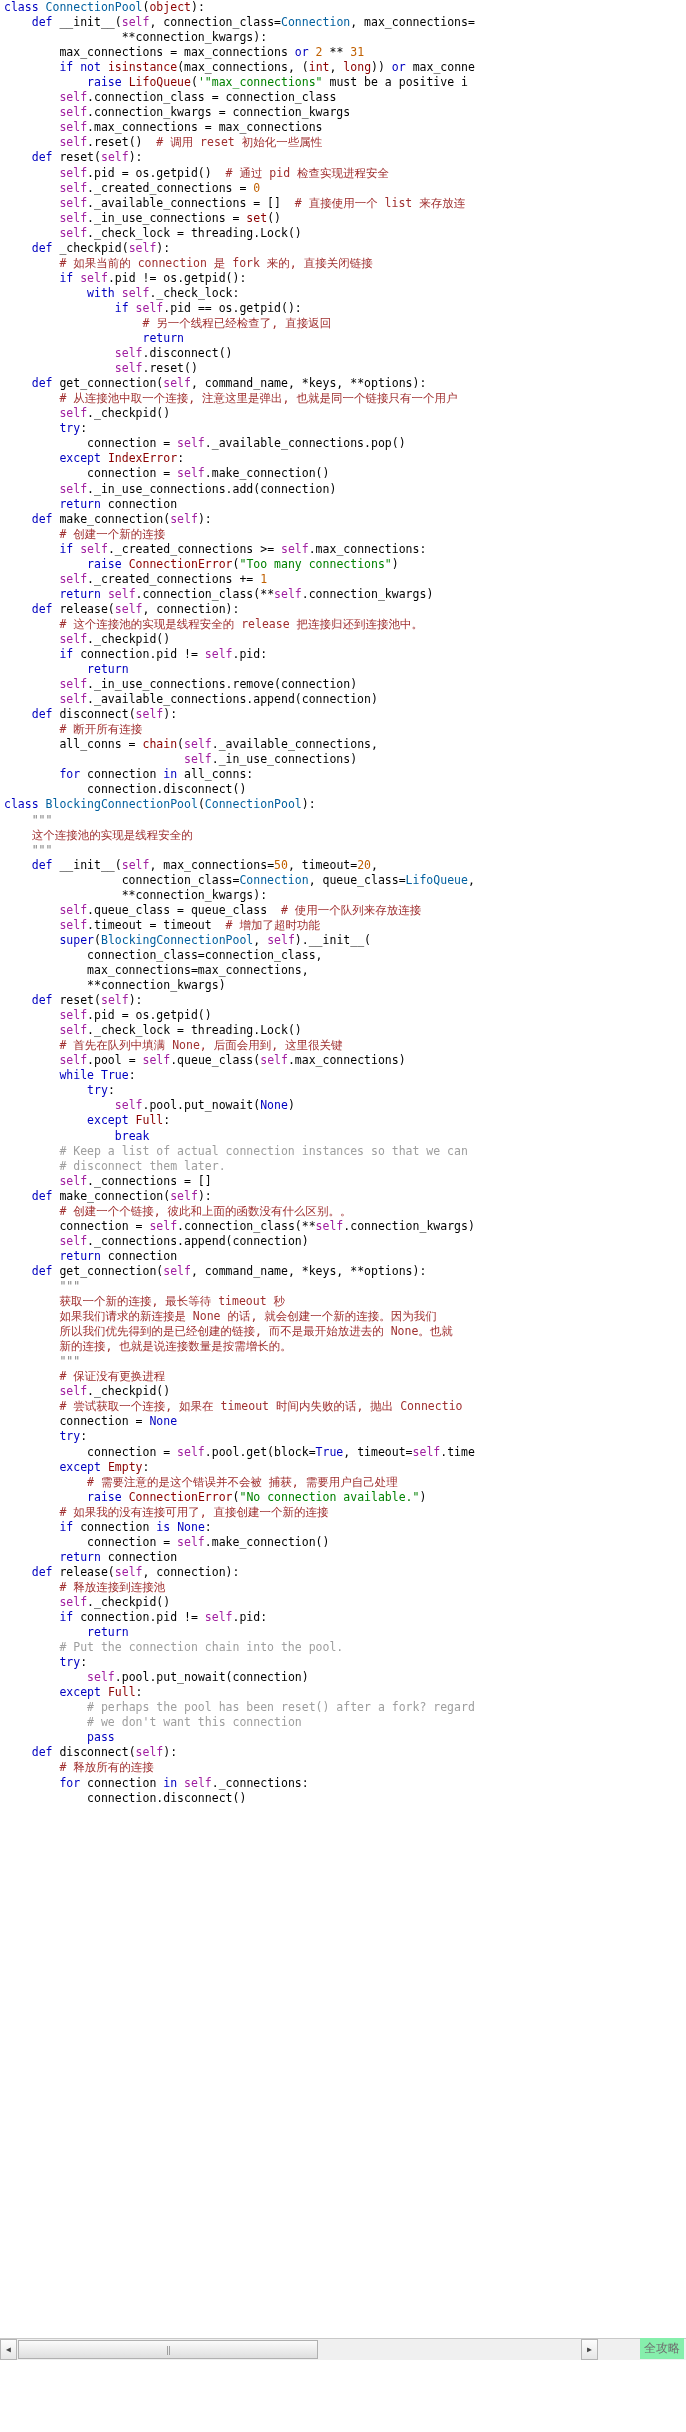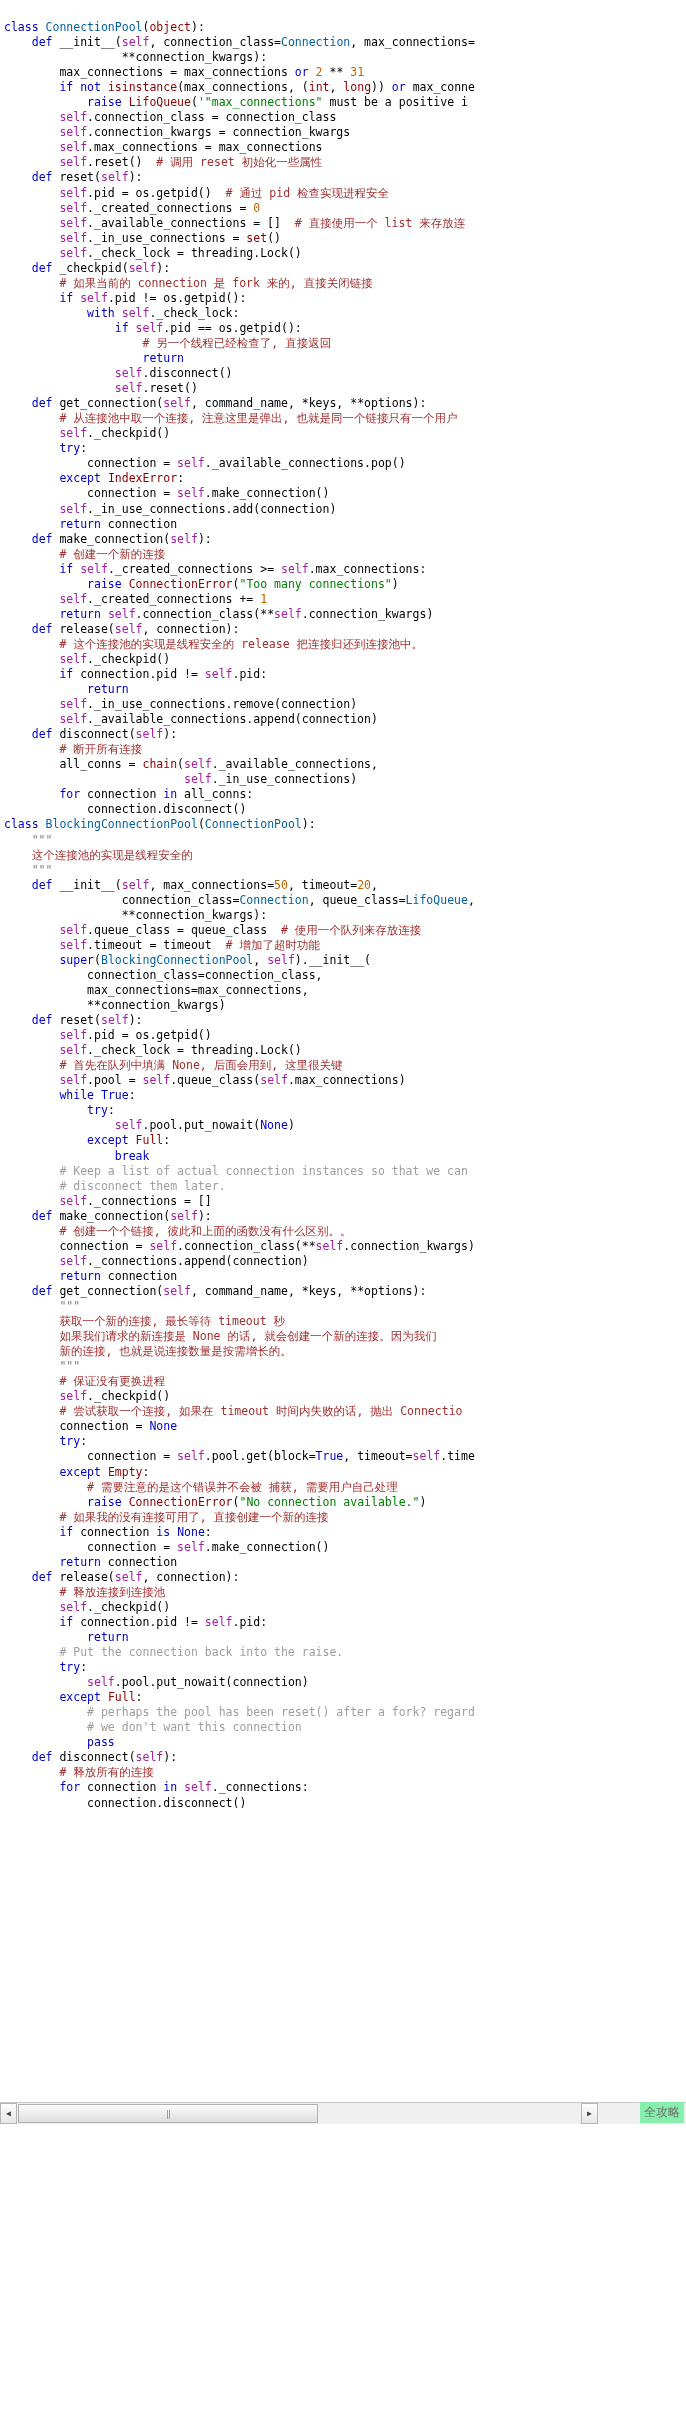--- a/index.html
+++ b/index.html
@@ -6,26 +6,26 @@
     margin: 0;
     padding: 0;
     background: #ffffff;
   }
   body {
     width: 686px;
     font-family: "DejaVu Sans Mono", "Liberation Mono", monospace;
   }
   #code-area {
     width: 686px;
-    height: 2102px;
+    height: 2338px;
     overflow: hidden;
     position: relative;
     background: #ffffff;
     box-sizing: border-box;
-    padding: 20px 0 0 0;
+    padding: 0 0 0 0;
   }
   .line {
     font-family: "DejaVu Sans Mono", "Liberation Mono", monospace;
     font-size: 11.5px;
     line-height: 15.05px;
     white-space: pre;
     color: #000000;
     padding-left: 4px;
     letter-spacing: 0px;
   }
@@ -181,41 +181,42 @@
     <div class="line">        <span class="self">self</span>._connections = []</div>
     <div class="line">    <span class="kw">def</span> make_connection(<span class="self">self</span>):</div>
     <div class="line">        <span class="cn"># 创建一个个链接, 彼此和上面的函数没有什么区别。。</span></div>
     <div class="line">        connection = <span class="self">self</span>.connection_class(**<span class="self">self</span>.connection_kwargs)</div>
     <div class="line">        <span class="self">self</span>._connections.append(connection)</div>
     <div class="line">        <span class="kw">return</span> connection</div>
     <div class="line">    <span class="kw">def</span> get_connection(<span class="self">self</span>, command_name, *keys, **options):</div>
     <div class="line"><span class="docstr">        """</span></div>
     <div class="line"><span class="cn">        获取一个新的连接, 最长等待 timeout 秒</span></div>
     <div class="line"><span class="cn">        如果我们请求的新连接是 None 的话, 就会创建一个新的连接。因为我们</span></div>
+    <div class="line"><span class="cn">        所以我们优先得到的是已经创建的链接, 而不是最开始放进去的 None。也就</span></div>
     <div class="line"><span class="cn">        新的连接, 也就是说连接数量是按需增长的。</span></div>
     <div class="line"><span class="docstr">        """</span></div>
     <div class="line">        <span class="cn"># 保证没有更换进程</span></div>
     <div class="line">        <span class="self">self</span>._checkpid()</div>
     <div class="line">        <span class="cn"># 尝试获取一个连接, 如果在 timeout 时间内失败的话, 抛出 Connectio</span></div>
     <div class="line">        connection = <span class="kw">None</span></div>
     <div class="line">        <span class="kw">try</span>:</div>
     <div class="line">            connection = <span class="self">self</span>.pool.get(block=<span class="kw">True</span>, timeout=<span class="self">self</span>.time</div>
     <div class="line">        <span class="kw">except</span> <span class="builtin">Empty</span>:</div>
     <div class="line">            <span class="cn"># 需要注意的是这个错误并不会被 捕获, 需要用户自己处理</span></div>
     <div class="line">            <span class="kw">raise</span> <span class="builtin">ConnectionError</span>(<span class="str">"No connection available."</span>)</div>
     <div class="line">        <span class="cn"># 如果我的没有连接可用了, 直接创建一个新的连接</span></div>
     <div class="line">        <span class="kw">if</span> connection <span class="kw">is</span> <span class="kw">None</span>:</div>
     <div class="line">            connection = <span class="self">self</span>.make_connection()</div>
     <div class="line">        <span class="kw">return</span> connection</div>
     <div class="line">    <span class="kw">def</span> release(<span class="self">self</span>, connection):</div>
     <div class="line">        <span class="cn"># 释放连接到连接池</span></div>
     <div class="line">        <span class="self">self</span>._checkpid()</div>
     <div class="line">        <span class="kw">if</span> connection.pid != <span class="self">self</span>.pid:</div>
     <div class="line">            <span class="kw">return</span></div>
-    <div class="line">        <span class="com"># Put the connection back into the raise.</span></div>
+    <div class="line">        <span class="com"># Put the connection chain into the pool.</span></div>
     <div class="line">        <span class="kw">try</span>:</div>
     <div class="line">            <span class="self">self</span>.pool.put_nowait(connection)</div>
     <div class="line">        <span class="kw">except</span> <span class="builtin">Full</span>:</div>
     <div class="line">            <span class="com"># perhaps the pool has been reset() after a fork? regard</span></div>
     <div class="line">            <span class="com"># we don't want this connection</span></div>
     <div class="line">            <span class="kw">pass</span></div>
     <div class="line">    <span class="kw">def</span> disconnect(<span class="self">self</span>):</div>
     <div class="line">        <span class="cn"># 释放所有的连接</span></div>
     <div class="line">        <span class="kw">for</span> connection <span class="kw">in</span> <span class="self">self</span>._connections:</div>
     <div class="line">            connection.disconnect()</div>

